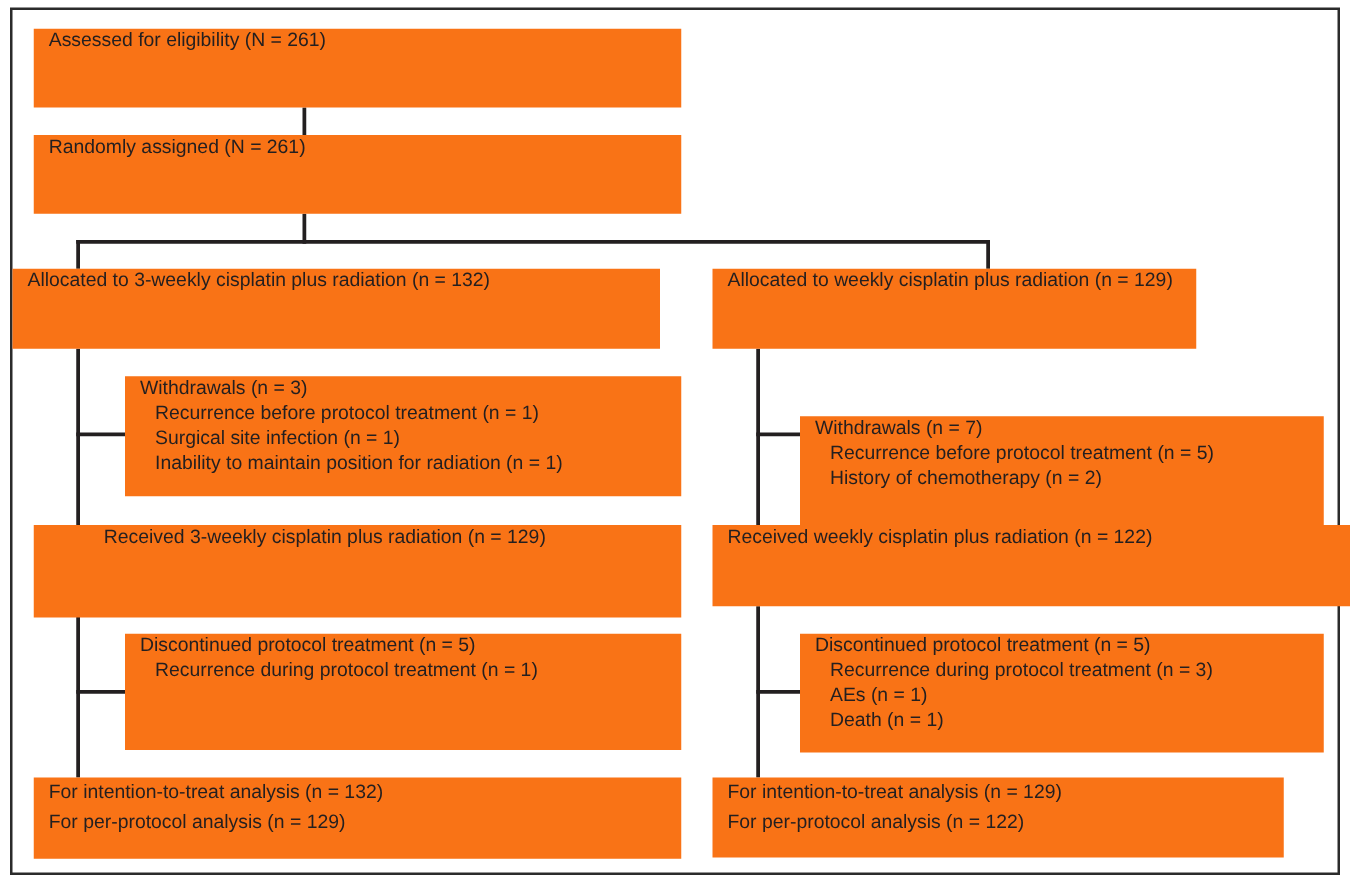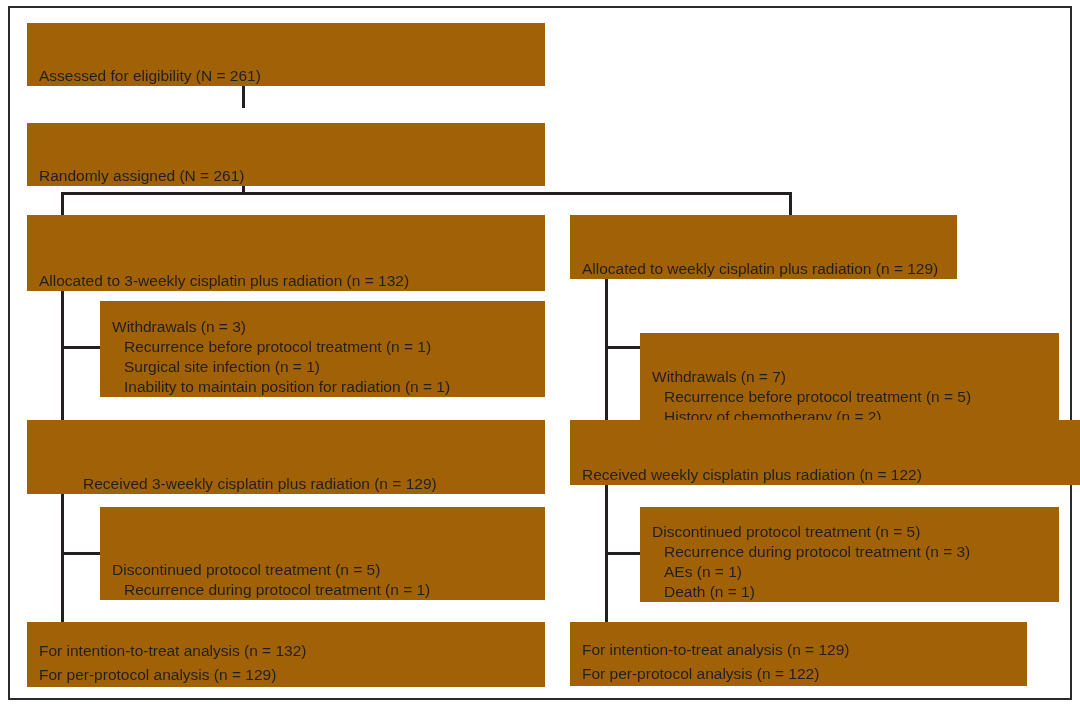--- a/index.html
+++ b/index.html
@@ -6,22 +6,22 @@
   html,body { background:#ffffff; }
   .canvas {
     position:relative; width:1080px; height:710px; background:#ffffff;
     font-family:"Liberation Sans", sans-serif; color:#231f20; overflow:hidden;
   }
   .frame {
     position:absolute; left:8px; top:6px; width:1064px; height:694px;
     border:2px solid #2b2b2b; background:#ffffff;
   }
   .box {
-    position:absolute; background:#a16207;
-    display:flex; flex-direction:column; justify-content:flex-end;
+    position:absolute; background:#f97316;
+    display:flex; flex-direction:column; justify-content:flex-start;
     font-size:15.5px; line-height:20px;
   }
   .box .pad { padding-left:12px; padding-right:6px; }
   .box .sub { padding-left:24px; padding-right:6px; }
   .analysis .pad { line-height:24px; }
   .ln { position:absolute; background:#231f20; }
 </style>
 </head>
 <body>
 
@@ -40,25 +40,25 @@
   <div class="ln" style="left:61px; top:552px; width:39px; height:3px;"></div>
 
   <div class="ln" style="left:605px; top:279px; width:3px; height:141px;"></div>
   <div class="ln" style="left:605px; top:346px; width:35px; height:3px;"></div>
   <div class="ln" style="left:605px; top:485px; width:3px; height:137px;"></div>
   <div class="ln" style="left:605px; top:552px; width:35px; height:3px;"></div>
 
   <div class="box" style="left:27px; top:23px; width:518px; height:63px;">
     <div class="pad">Assessed for eligibility (N = 261)</div>
   </div>
-  <div class="box" style="left:27px; top:108px; width:518px; height:63px;margin-top:15px;">
+  <div class="box" style="left:27px; top:108px; width:518px; height:63px;">
     <div class="pad">Randomly assigned (N = 261)</div>
   </div>
 
-  <div class="box" style="left:27px; top:215px; width:518px; height:76px;">
+  <div class="box" style="left:10px; top:215px; width:518px; height:64px;">
     <div class="pad">Allocated to 3-weekly cisplatin plus radiation (n = 132)</div>
   </div>
   <div class="box" style="left:100px; top:301px; width:445px; height:96px;">
     <div class="pad">Withdrawals (n = 3)</div>
     <div class="sub">Recurrence before protocol treatment (n = 1)</div>
     <div class="sub">Surgical site infection (n = 1)</div>
     <div class="sub">Inability to maintain position for radiation (n = 1)</div>
   </div>
   <div class="box" style="left:27px; top:420px; width:518px; height:74px;padding-left:44px;">
     <div class="pad">Received 3-weekly cisplatin plus radiation (n = 129)</div>

